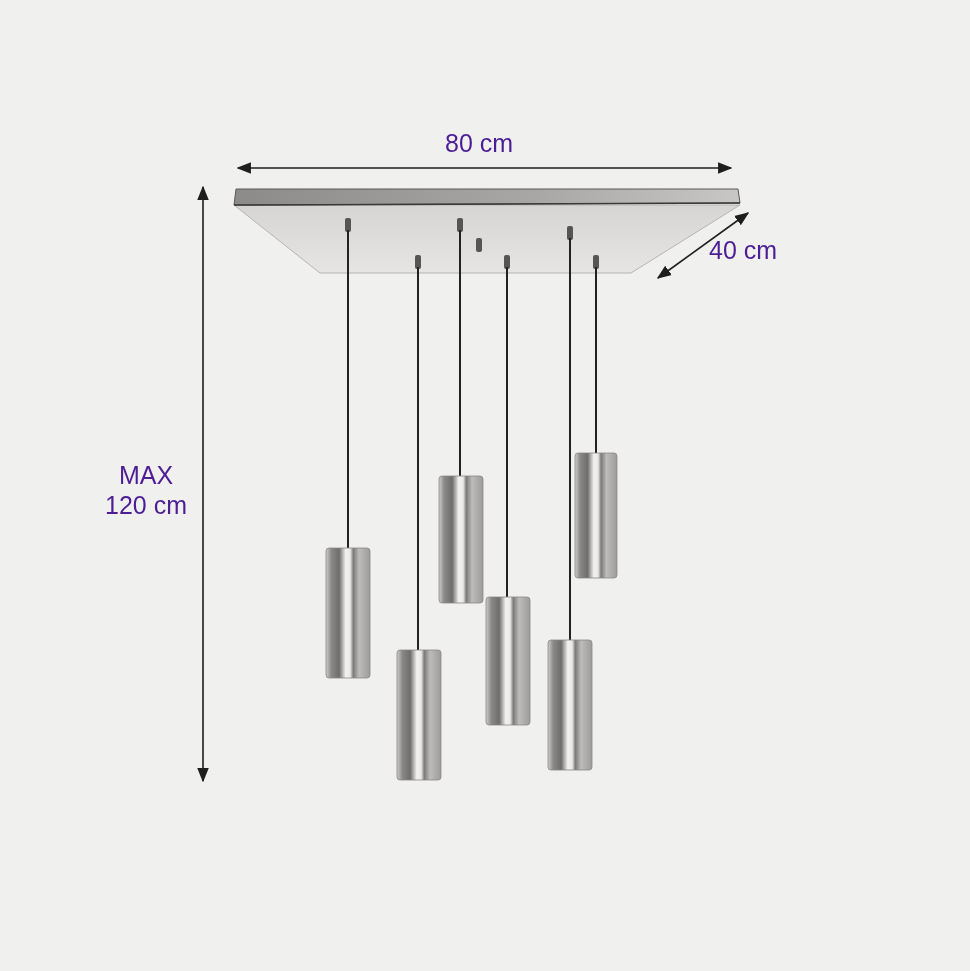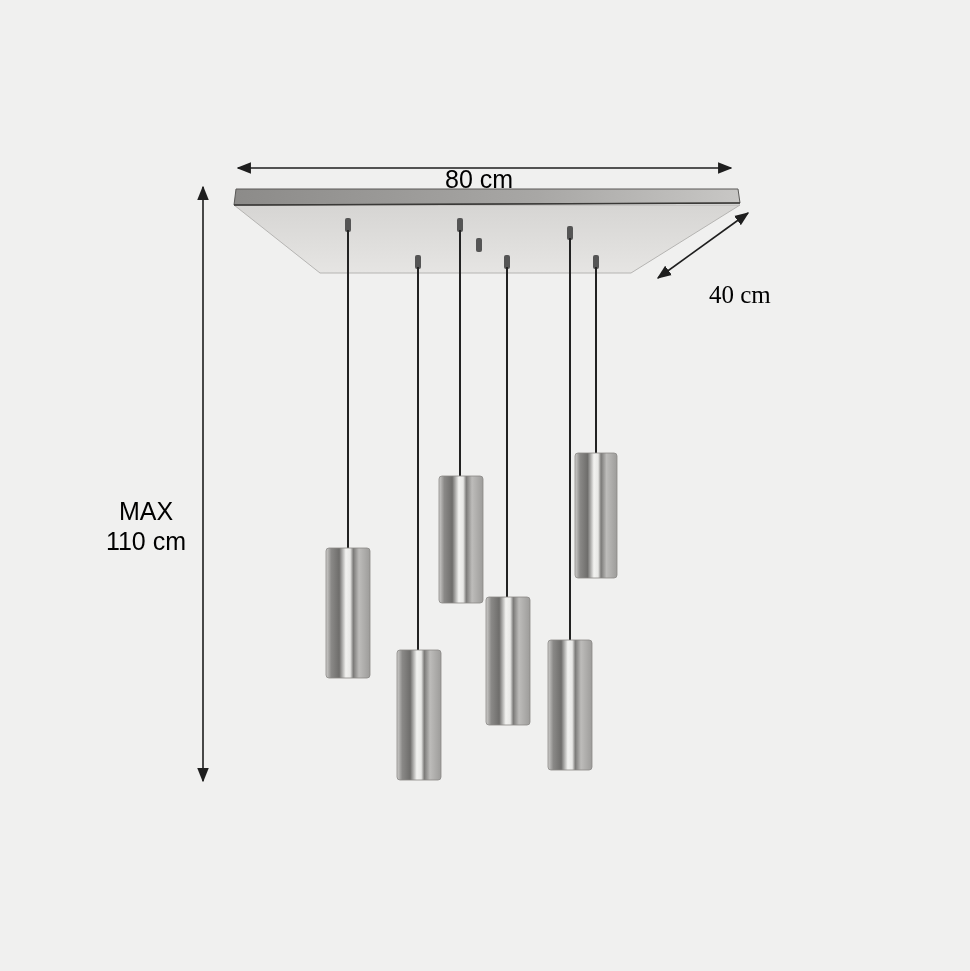--- a/index.html
+++ b/index.html
@@ -1,20 +1,20 @@
 <!DOCTYPE html>
 <html><head>
 <meta charset="utf-8">
 <style>
   html, body { margin:0; padding:0; }
   body { width:970px; height:971px; background:#f0f0ef; position:relative; overflow:hidden; font-family:"Liberation Sans", sans-serif; }
   .canvas { position:absolute; left:0; top:0; width:970px; height:971px; }
-  .label { position:absolute; color:#000000; font-size:25px; line-height:30px; font-family:"Liberation Sans", sans-serif; white-space:nowrap;margin-top:36px; }
+  .label { position:absolute; color:#4c1d95; font-size:25px; line-height:30px; font-family:"Liberation Sans", sans-serif; white-space:nowrap; }
   #lbl-width { left:445px; top:128px; }
-  #lbl-depth { left:709px; top:244px;font-family:Liberation Serif, serif; }
+  #lbl-depth { left:709px; top:235px; }
   #lbl-height { left:96px; top:460px; text-align:center; width:100px; }
   #lbl-height span { display:block; }
 </style>
 </head>
 <body>
 
 <svg class="canvas" viewBox="0 0 970 971" width="970" height="971" xmlns="http://www.w3.org/2000/svg">
   <defs>
     <marker id="ah" viewBox="0 0 10 10" refX="9" refY="5" markerWidth="9" markerHeight="9" orient="auto-start-reverse">
       <path d="M0,1 L10,5 L0,9 Z" fill="#1e1e1e"></path>
@@ -82,14 +82,14 @@
     <rect x="593" y="255" width="6" height="14" rx="2" fill="#555"></rect>
     <line x1="596" y1="267" x2="596" y2="453" stroke="#222" stroke-width="2"></line>
     <rect x="575" y="453" width="42" height="125" rx="3" fill="url(#metal)" stroke="#8a8987" stroke-width="0.8"></rect>
   </g>
 </svg>
 
 <div class="label" id="lbl-width">80 cm</div>
 <div class="label" id="lbl-depth">40 cm</div>
 <div class="label" id="lbl-height">
   <span>MAX</span>
-  <span>110 cm</span>
+  <span>120 cm</span>
 </div>
 
 </body></html>

